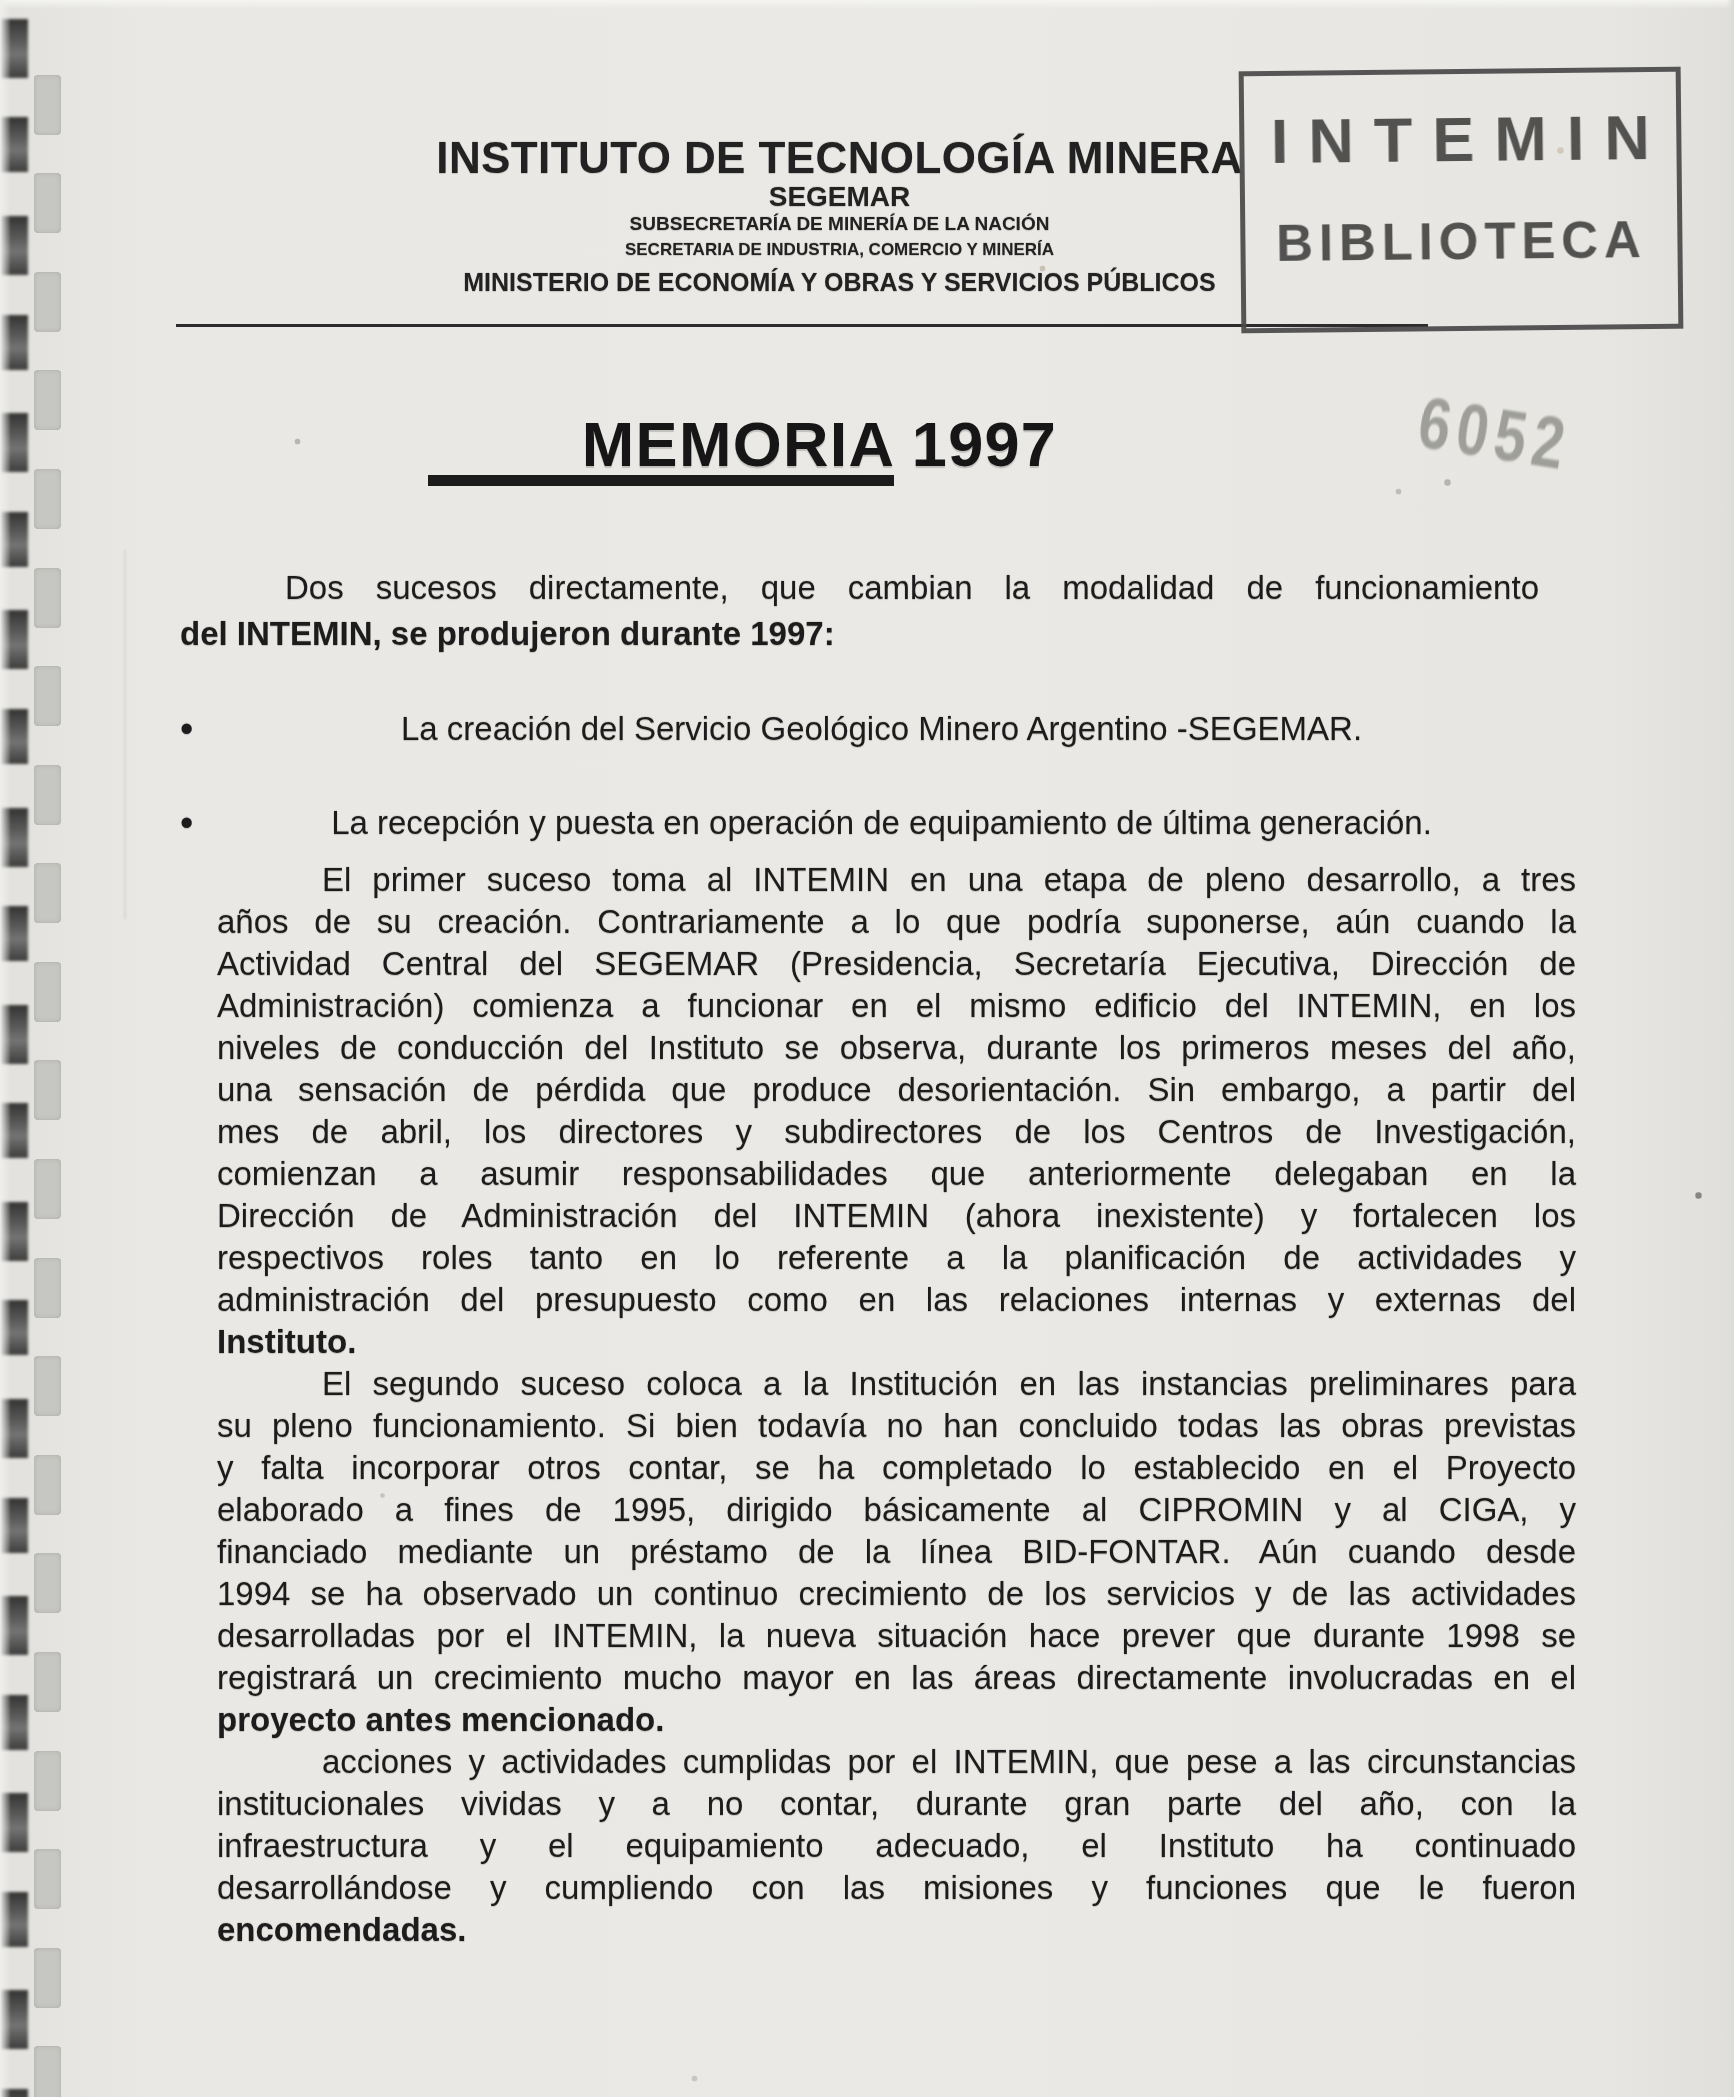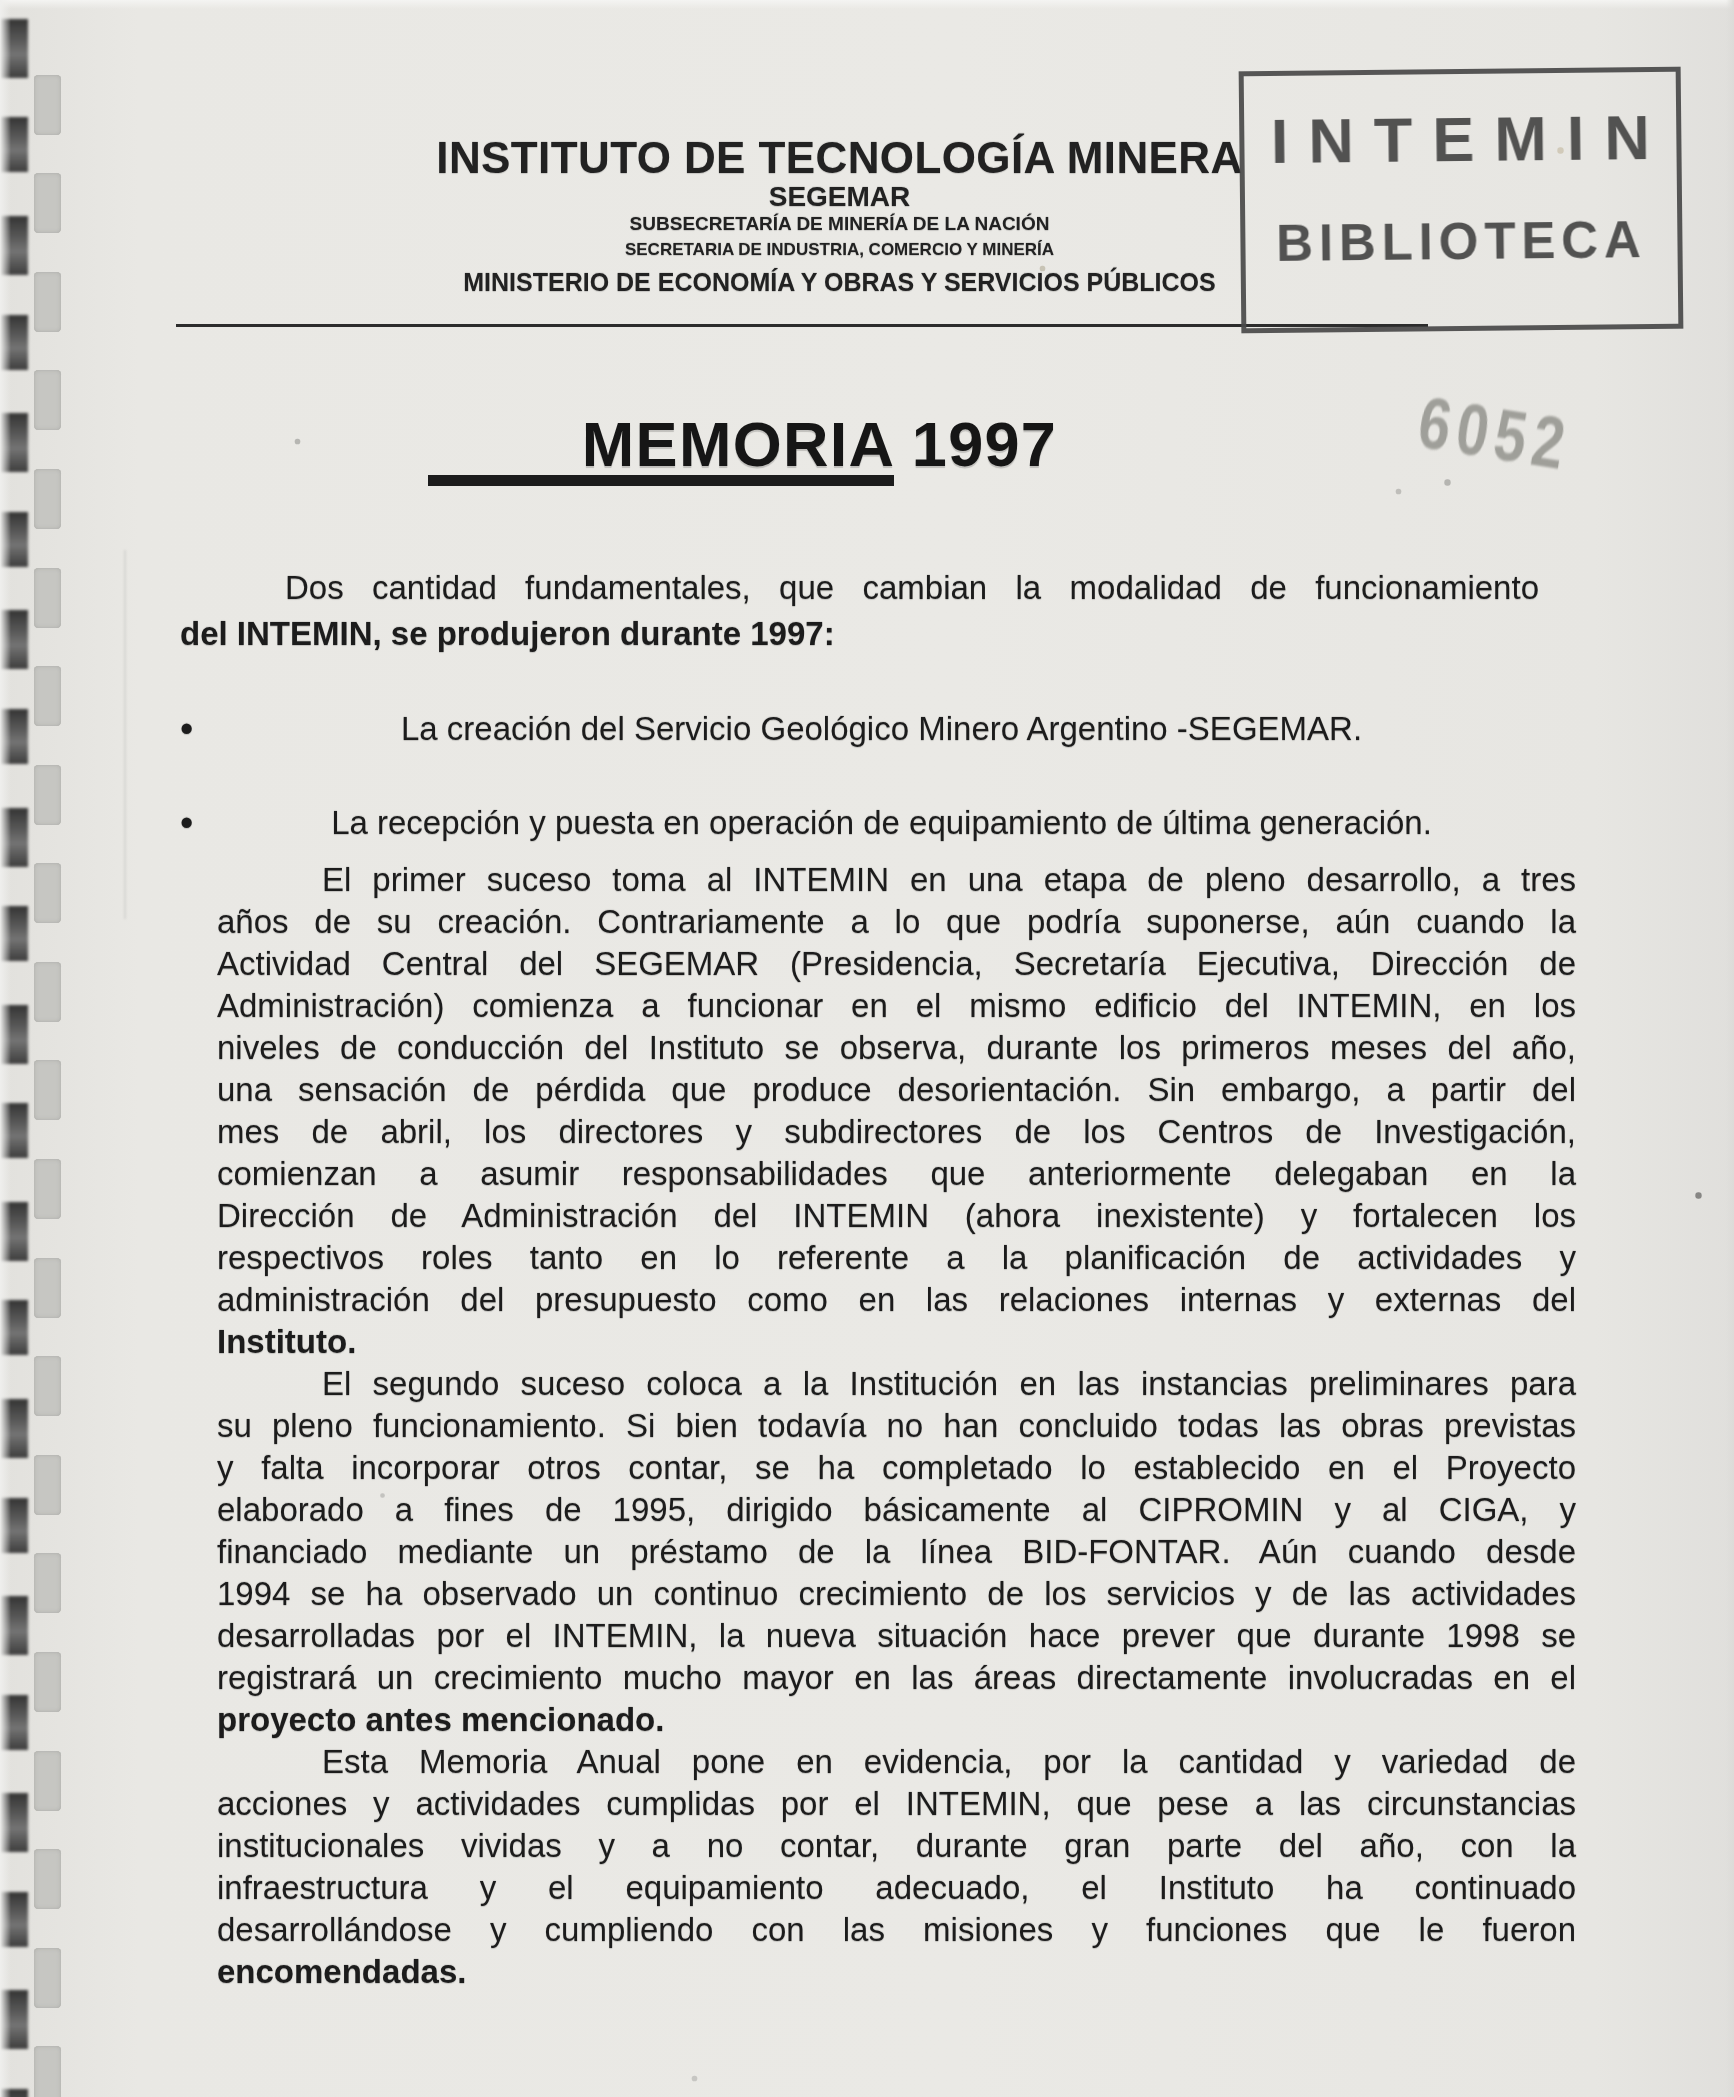--- a/index.html
+++ b/index.html
@@ -158,21 +158,21 @@
   </div>
 
   <div class="title-wrap">
     <span class="doc-title">MEMORIA 1997</span>
   </div>
   <div class="title-underline"></div>
 
   <div class="inv-stamp">6052</div>
 
   <div class="intro btext para">
-      <div>Dos cantidad fundamentales, que cambian la modalidad de funcionamiento</div>
+      <div>Dos sucesos directamente, que cambian la modalidad de funcionamiento</div>
       <div>del INTEMIN,  se produjeron durante 1997:</div>
     </div>
 
   <div class="bullet-row b1 btext">
     <span class="bullet-glyph">•</span>
     <span class="bullet-text">La creación del Servicio Geológico Minero Argentino -SEGEMAR.</span>
   </div>
   <div class="bullet-row b2 btext">
     <span class="bullet-glyph">•</span>
     <span class="bullet-text">La recepción y puesta en operación de equipamiento de última generación.</span>
@@ -198,21 +198,20 @@
         <div>su pleno funcionamiento. Si bien todavía no han concluido todas las obras previstas</div>
         <div>y falta incorporar otros contar, se ha completado lo establecido en el Proyecto</div>
         <div>elaborado a fines de 1995, dirigido básicamente al CIPROMIN y al CIGA, y</div>
         <div>financiado mediante un préstamo de la línea BID-FONTAR.  Aún cuando desde</div>
         <div>1994 se ha observado un continuo crecimiento de los servicios y de las actividades</div>
         <div>desarrolladas por el INTEMIN, la nueva situación hace prever que durante 1998 se</div>
         <div>registrará un crecimiento mucho mayor en las áreas directamente involucradas en el</div>
         <div>proyecto antes mencionado.</div>
       </div>
     <div class="para">
-        <div>Esta Memoria Anual pone en evidencia, por la cantidad y variedad de</div>
         <div>acciones y actividades cumplidas por el INTEMIN, que pese a las circunstancias</div>
         <div>institucionales vividas y a no contar, durante gran parte del año, con la</div>
         <div>infraestructura y el equipamiento adecuado, el Instituto ha continuado</div>
         <div>desarrollándose y cumpliendo con las misiones y funciones que le fueron</div>
         <div>encomendadas.</div>
       </div>
   </div>
 
 </div>
 

